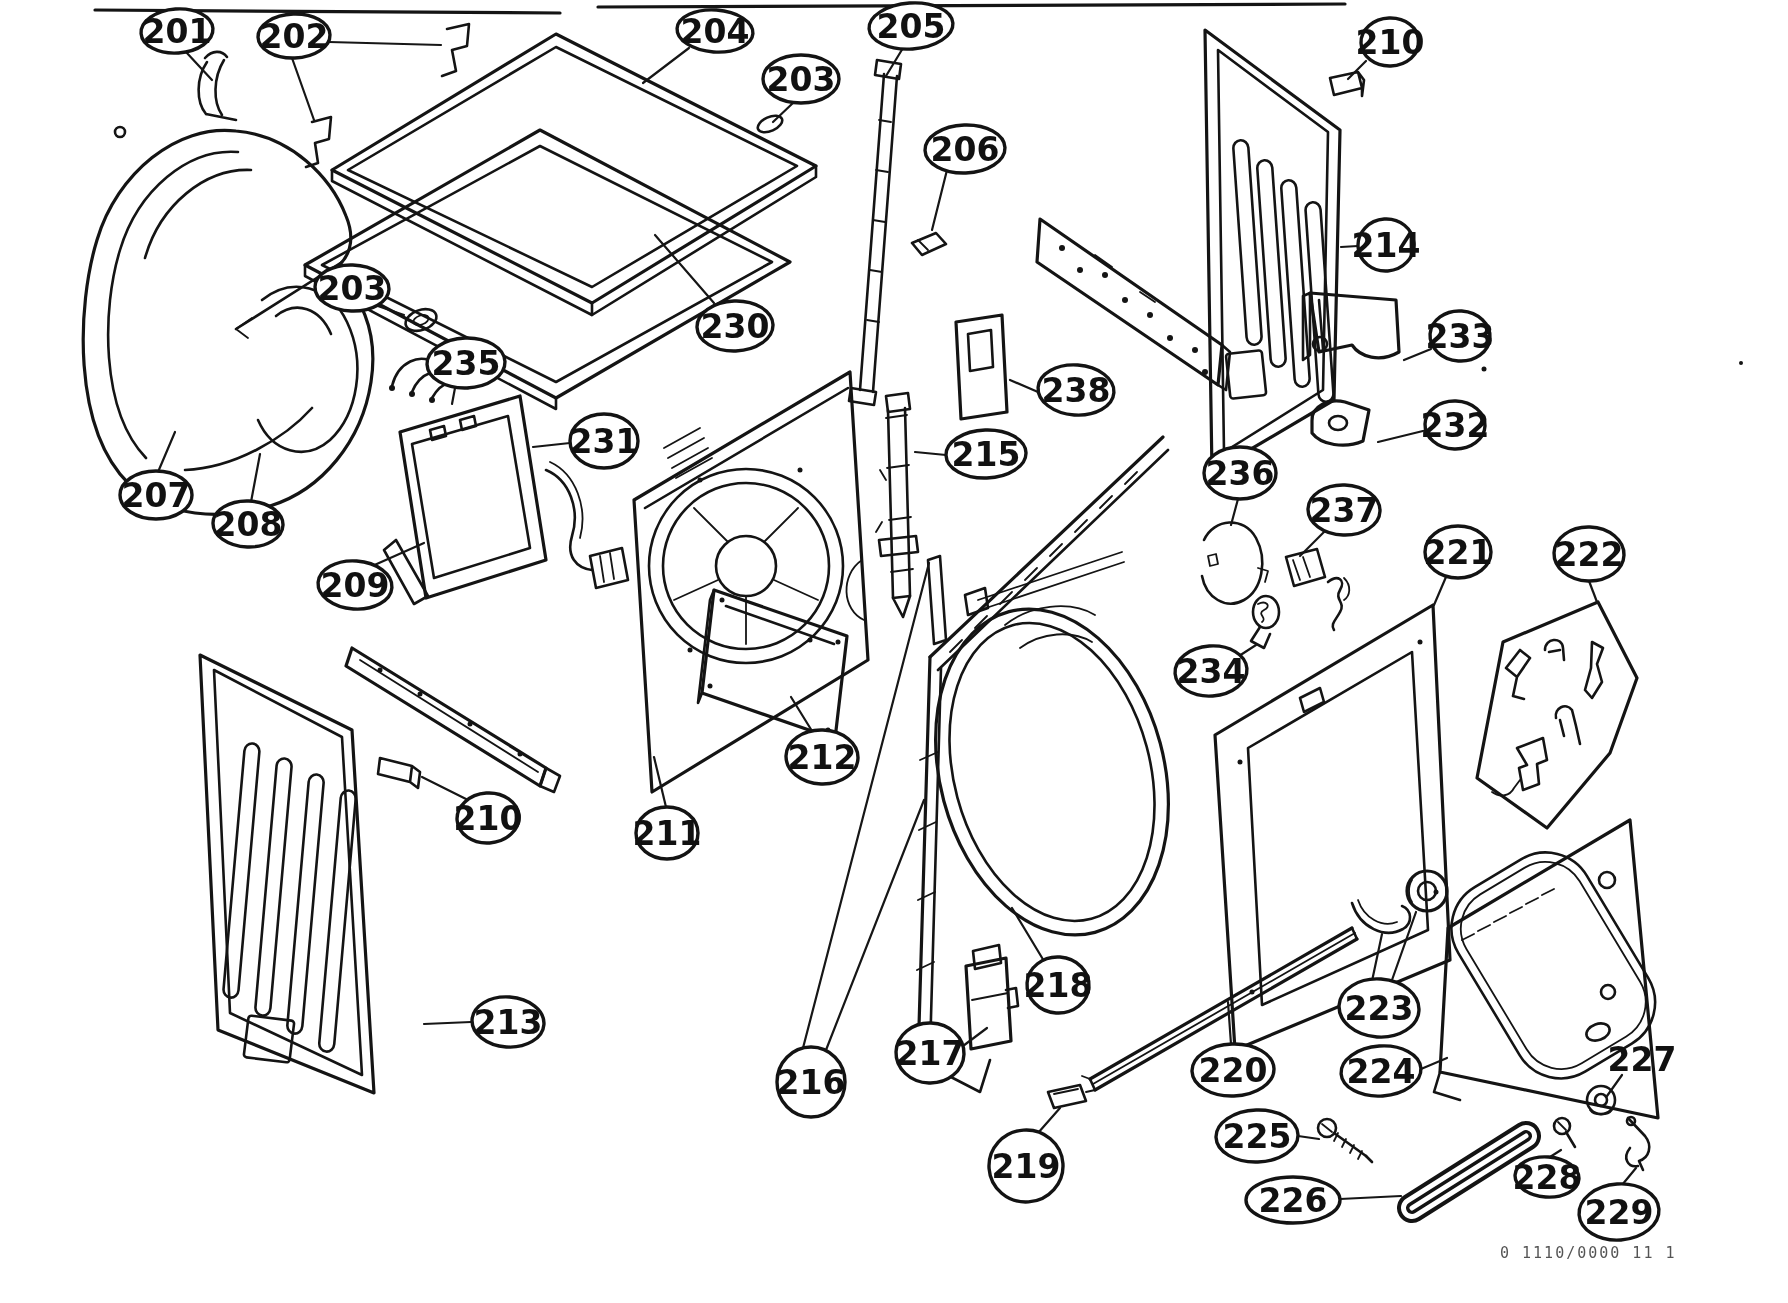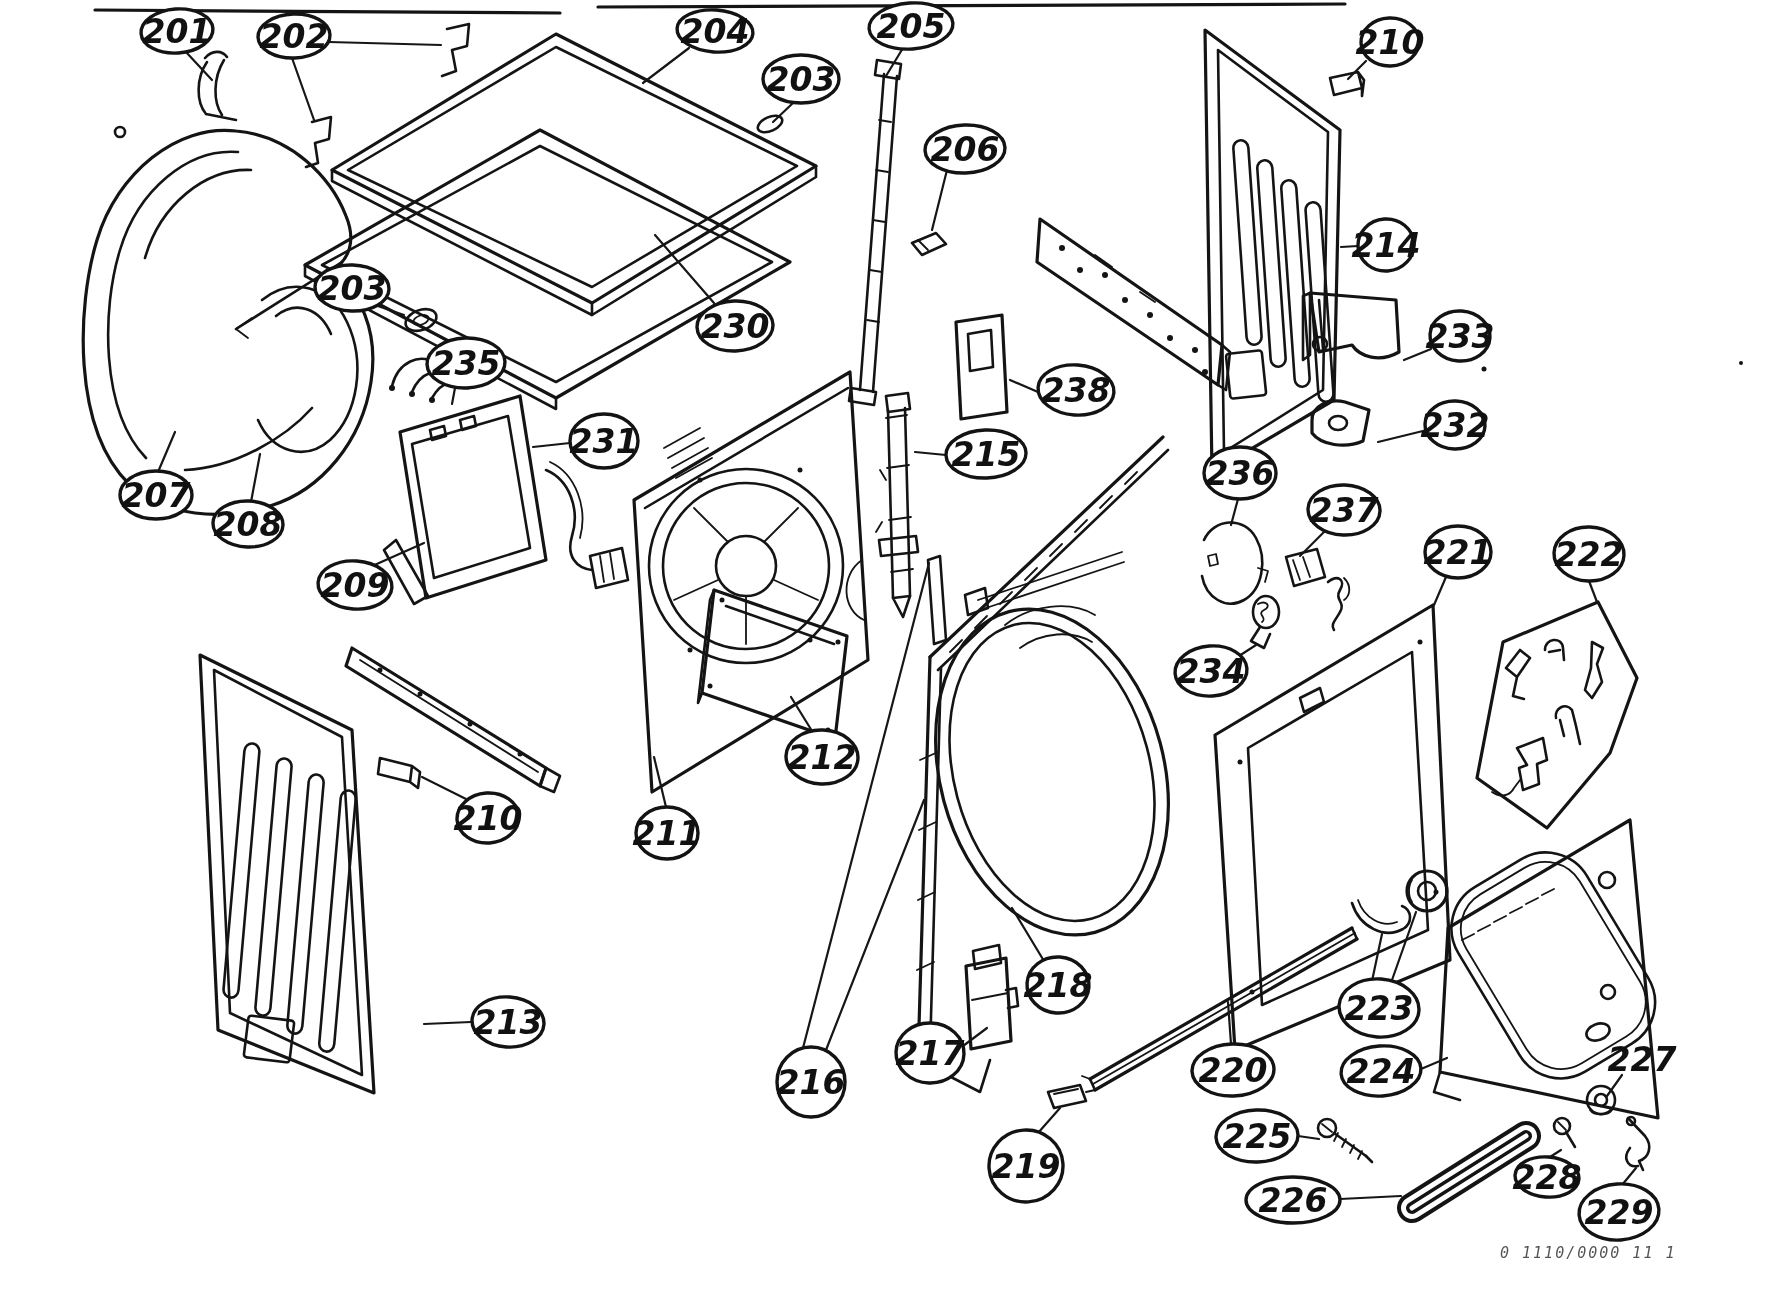--- a/index.html
+++ b/index.html
@@ -1,17 +1,17 @@
 <!DOCTYPE html>
 <html><head>
 <meta charset="utf-8">
 <style>
   html,body{margin:0;padding:0;background:#ffffff;}
   .page{position:relative;width:1788px;height:1303px;background:#fff;overflow:hidden;
-        font-family:"DejaVu Sans",sans-serif;font-style:italic;}
+        font-family:"DejaVu Sans",sans-serif;}
   svg{position:absolute;left:0;top:0;}
   .art{stroke:#141414;fill:none;stroke-width:2.6;stroke-linecap:round;stroke-linejoin:round;}
   .art .hv{stroke-width:3.2;}
   .art .thin{stroke-width:1.8;}
   .art .dot{fill:#141414;stroke:none;}
   .art .wht{stroke:#ffffff;}
   .leader{stroke:#161616;stroke-width:2.2;fill:none;stroke-linecap:round;}
   .bubble{fill:#ffffff;stroke:#131313;stroke-width:3.4;}
   .bubble-num{font-family:"DejaVu Sans",sans-serif;font-size:33px;font-weight:700;
               fill:#111;text-anchor:middle;}

